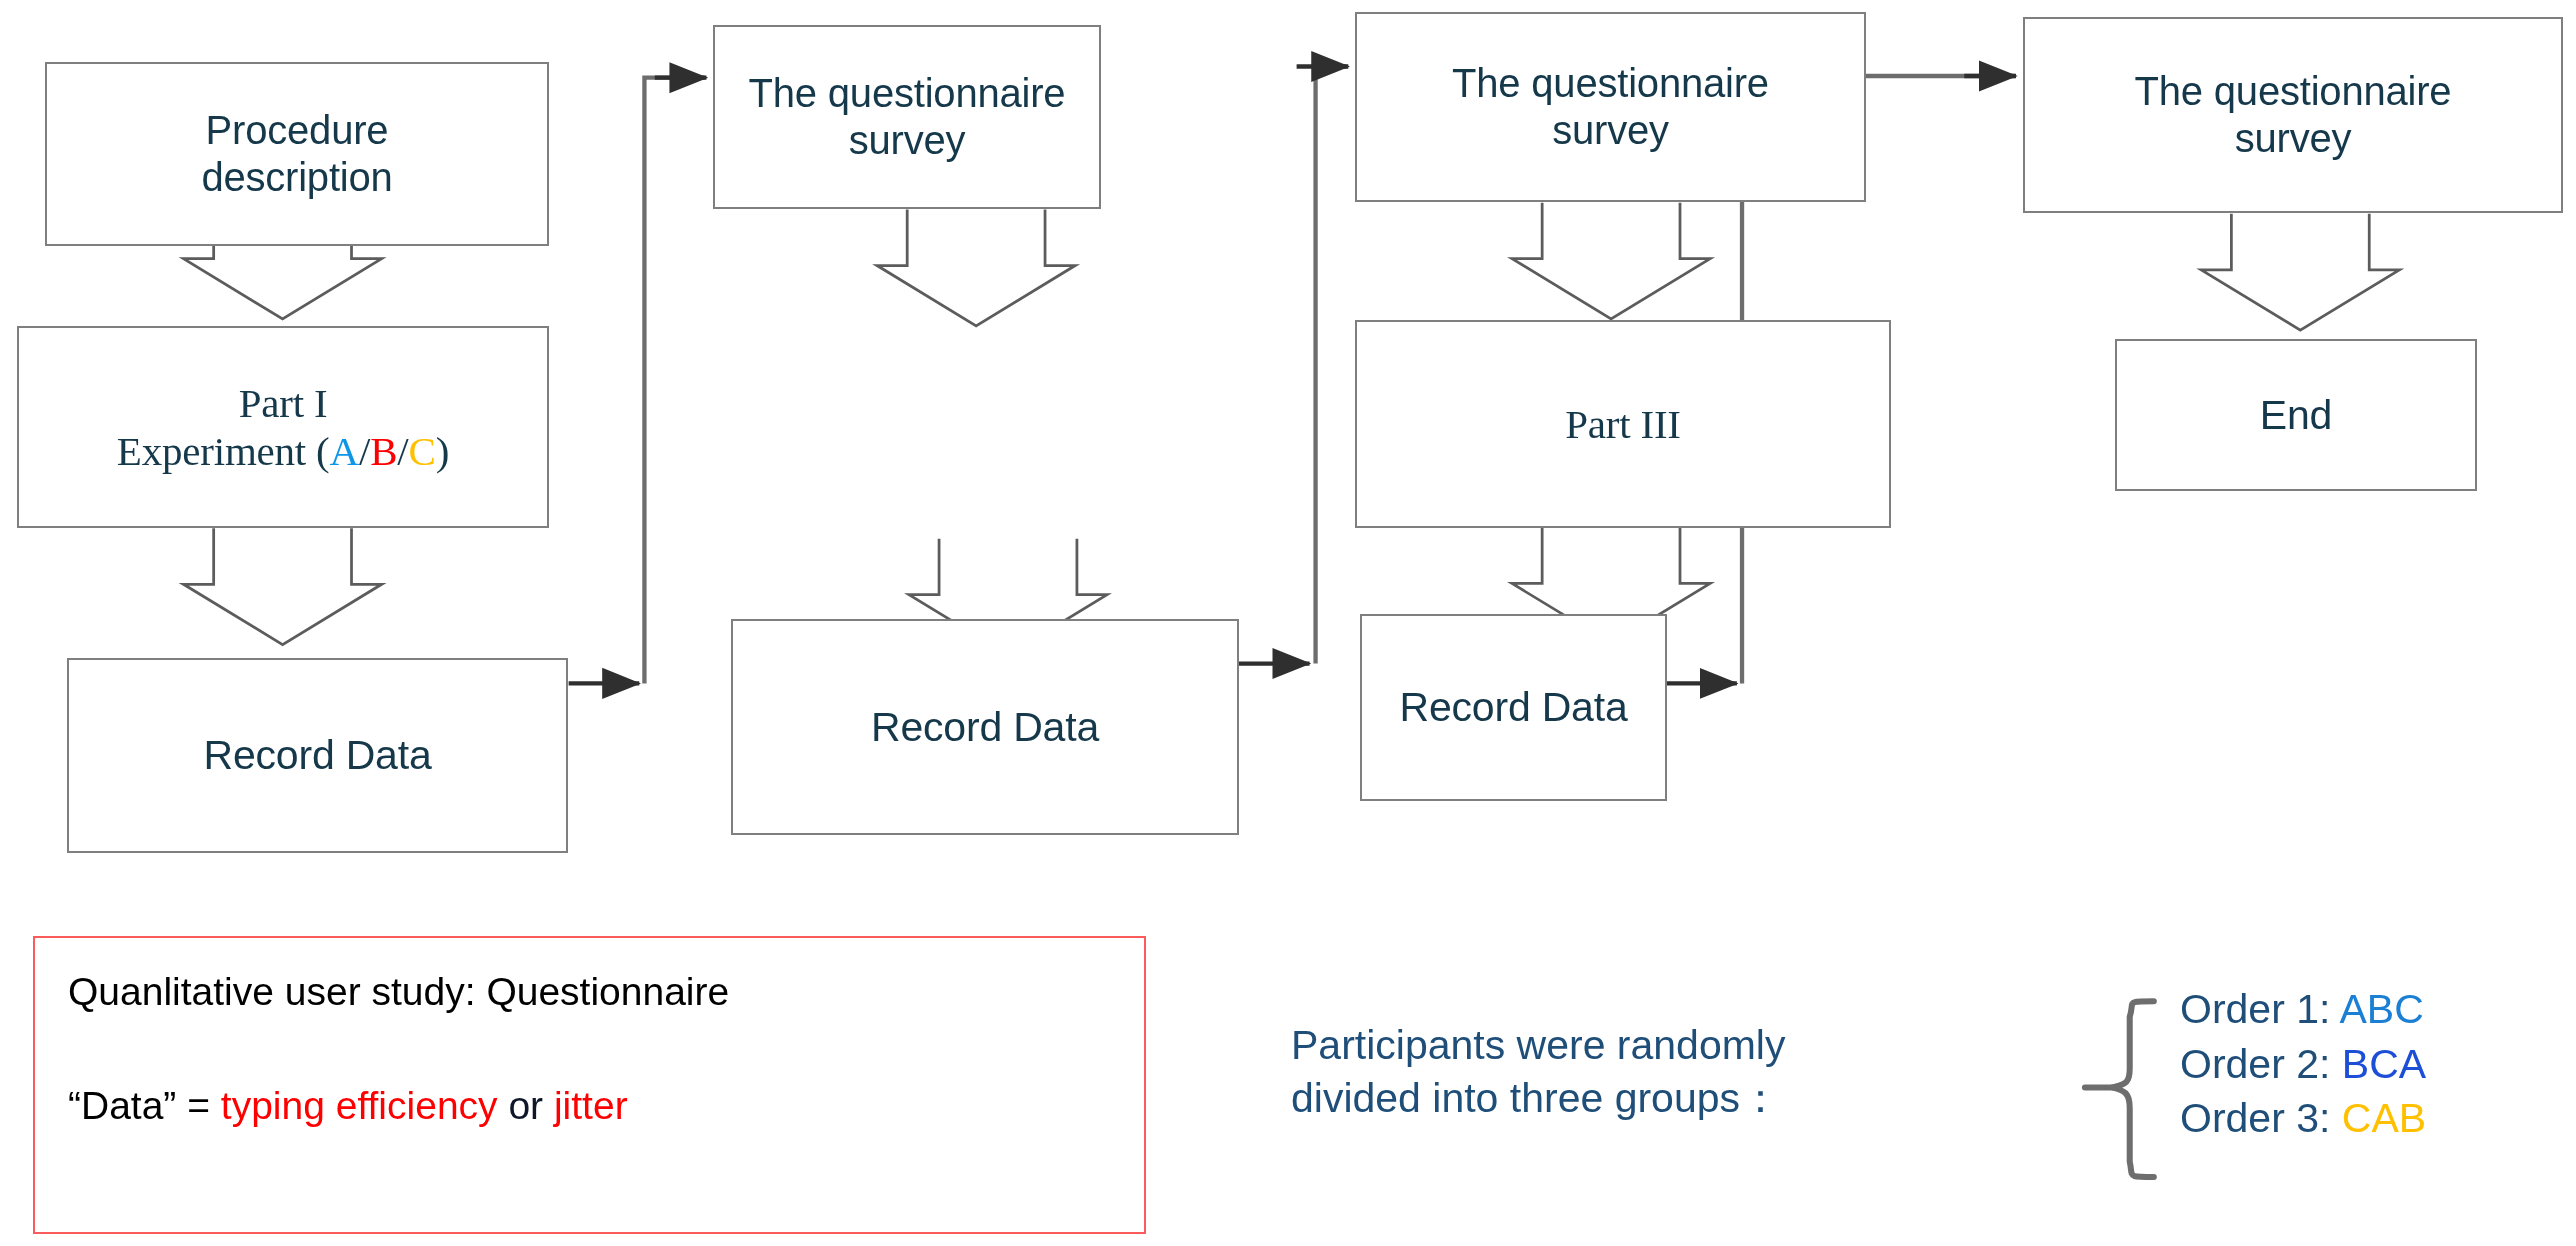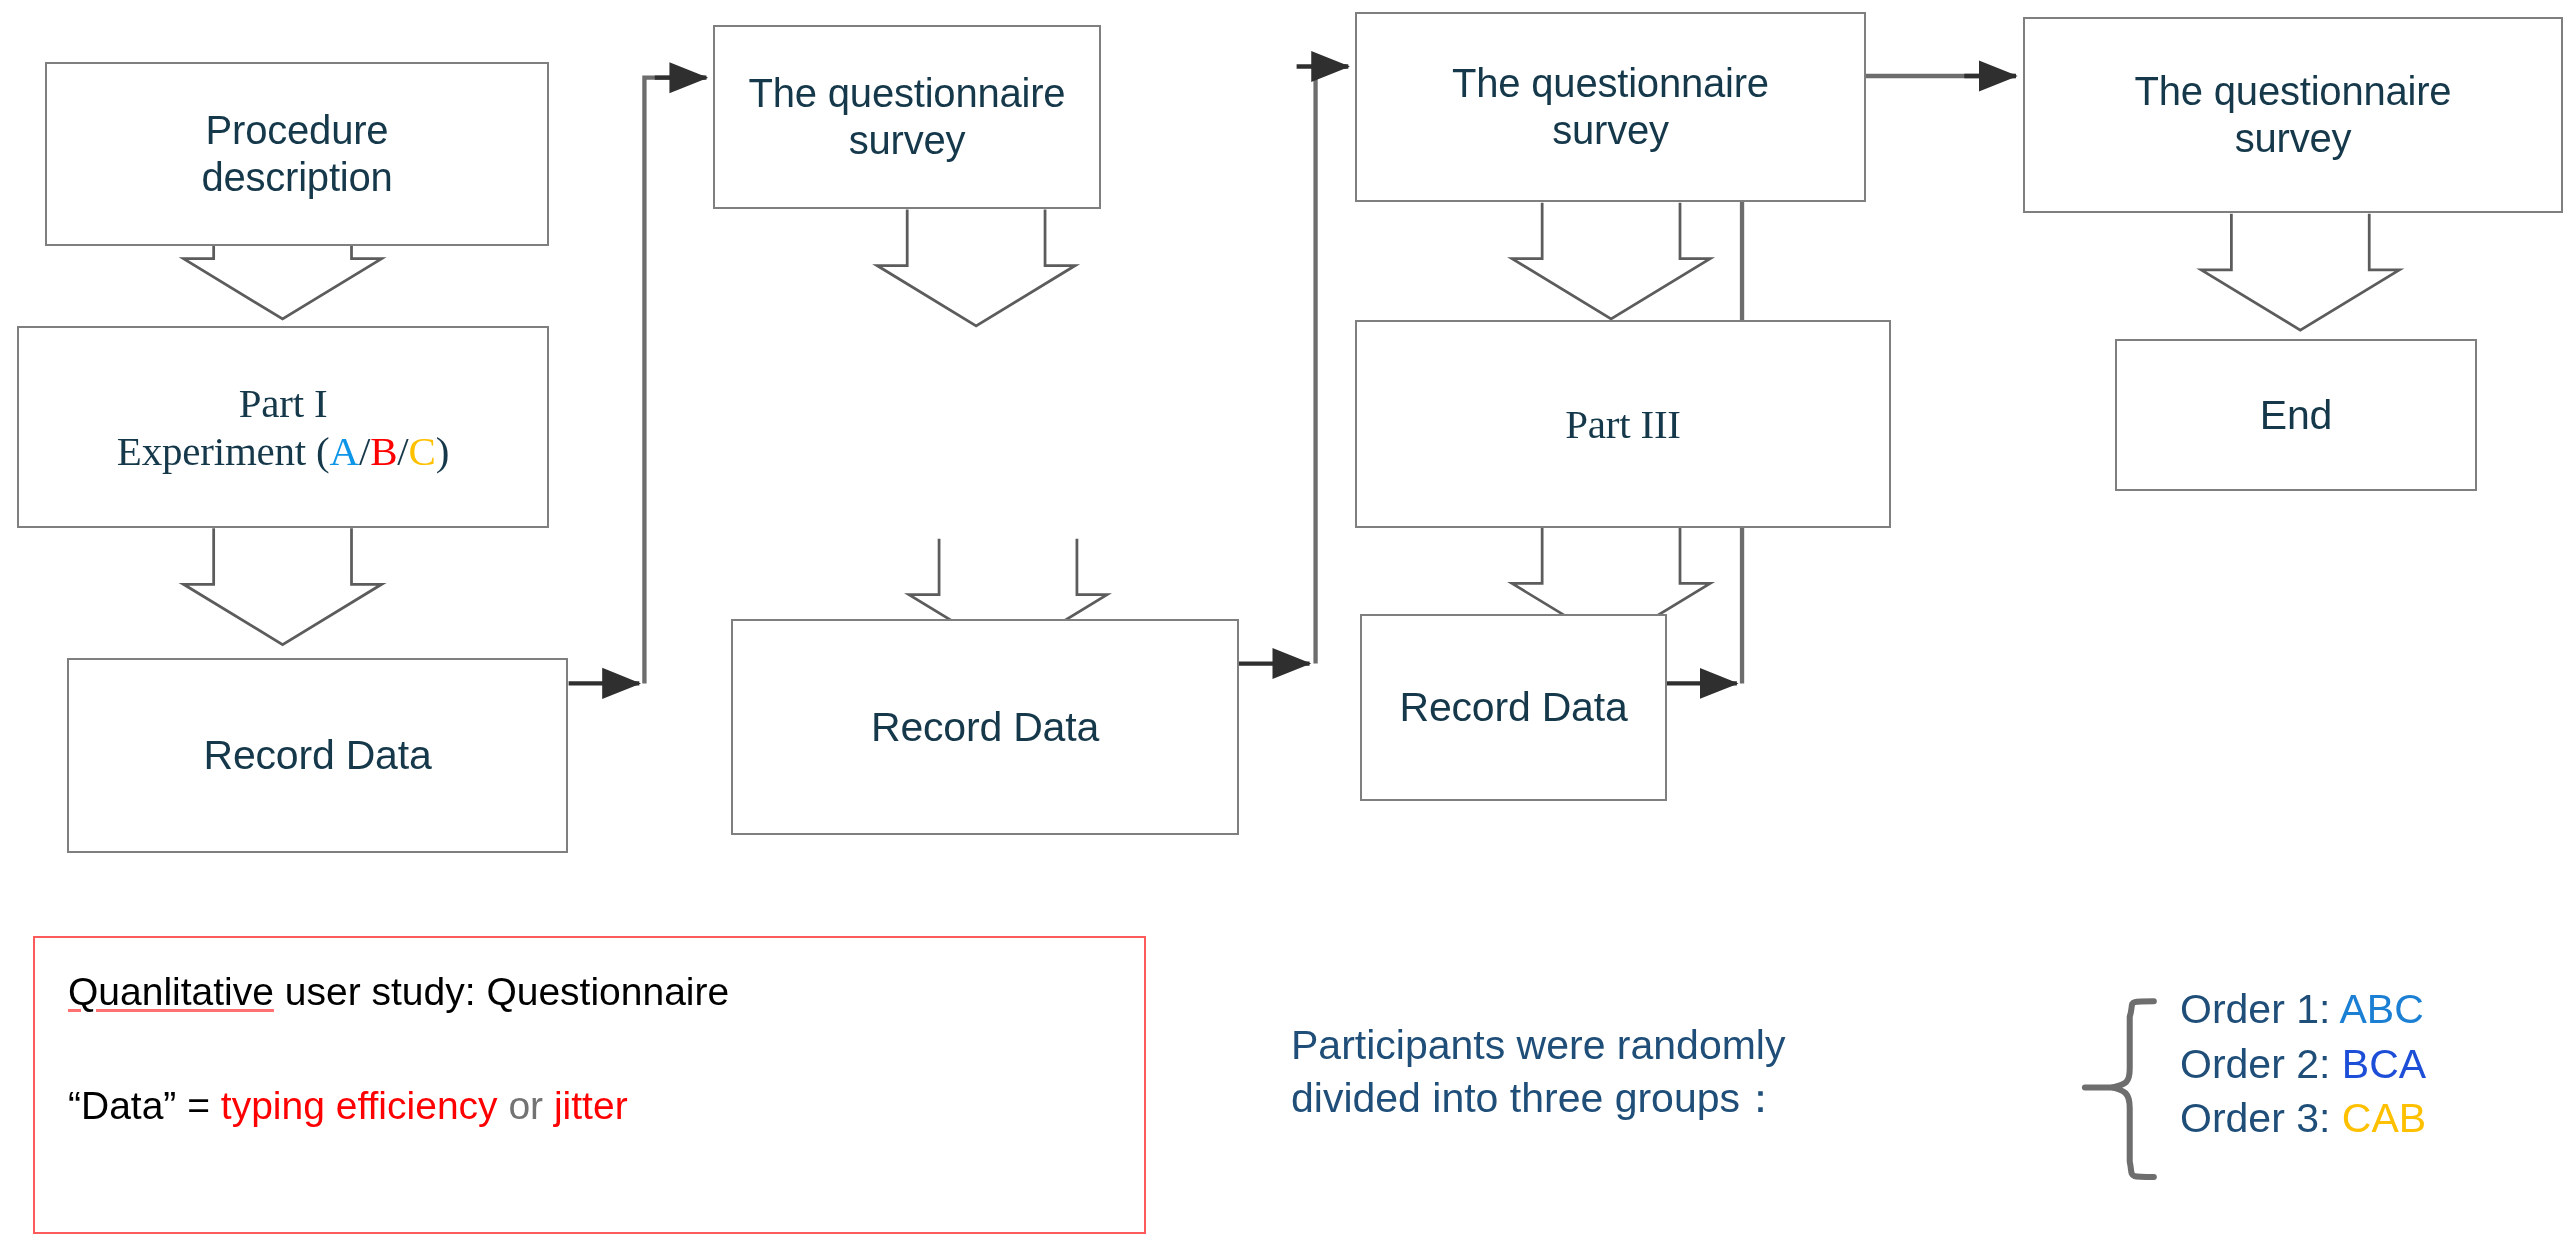--- a/index.html
+++ b/index.html
@@ -48,28 +48,27 @@
     background:#ffffff;
   }
   .leg-line{
     color:#000000;
     font-size:39px;
     line-height:1.26;
     white-space:nowrap;
   }
   .misspell{
     position:relative;
-    text-decoration:underline;
     text-decoration-color:#ff7070;
     text-decoration-style:solid;
     text-decoration-thickness:2.6px;
     text-underline-offset:4.3px;
   }
   .leg-red{color:#ff0000;}
-  .leg-blue{color:#737373;}
+  .leg-blue{color:#0f172a;}
 
   
   #participants{
     position:absolute;
     color:#1F4E79;
     font-size:41px;
     line-height:1.30;
     white-space:nowrap;
   }
 

